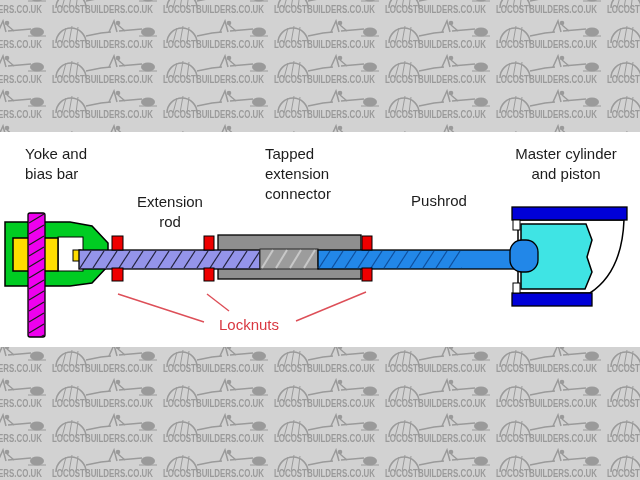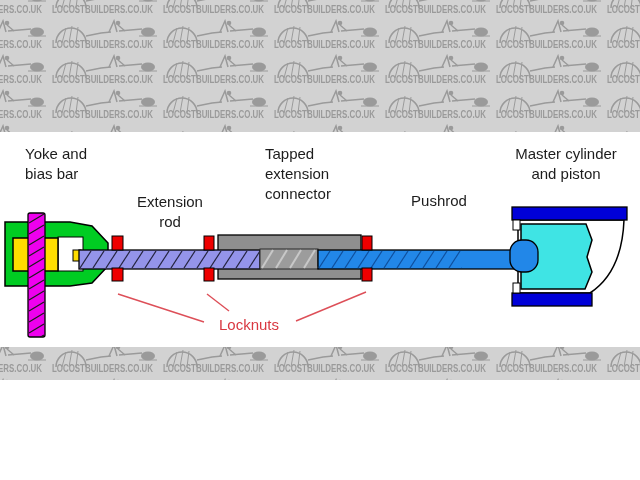--- a/index.html
+++ b/index.html
@@ -1,16 +1,16 @@
 <!DOCTYPE html>
 <html><head>
 <meta charset="utf-8">
 <style>
   html,body{margin:0;padding:0;background:#ffffff;}
-  #screen{position:relative;width:640px;height:380px;overflow:hidden;font-family:"Liberation Sans",sans-serif;}
+  #screen{position:relative;width:640px;height:480px;overflow:hidden;font-family:"Liberation Sans",sans-serif;}
   svg{display:block;}
   svg text{font-family:"Liberation Sans",sans-serif;}
   .lbl{font-size:15px;}
   .wm-text{font-size:11px;font-weight:bold;letter-spacing:0px;}
 </style>
 </head>
 <body>
 
 <div id="screen">
 <svg width="640" height="480" viewBox="0 0 640 480">

